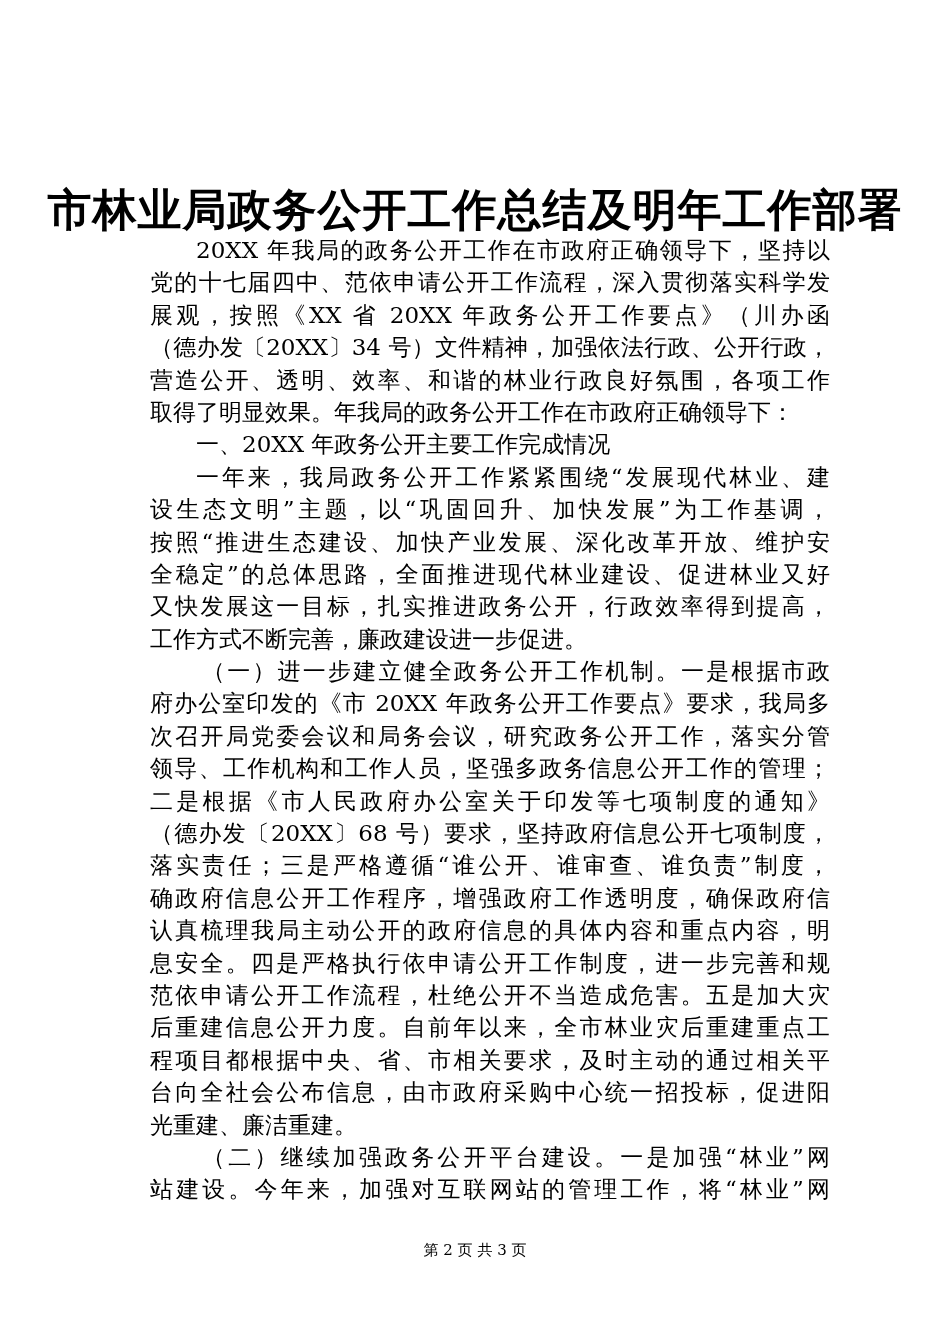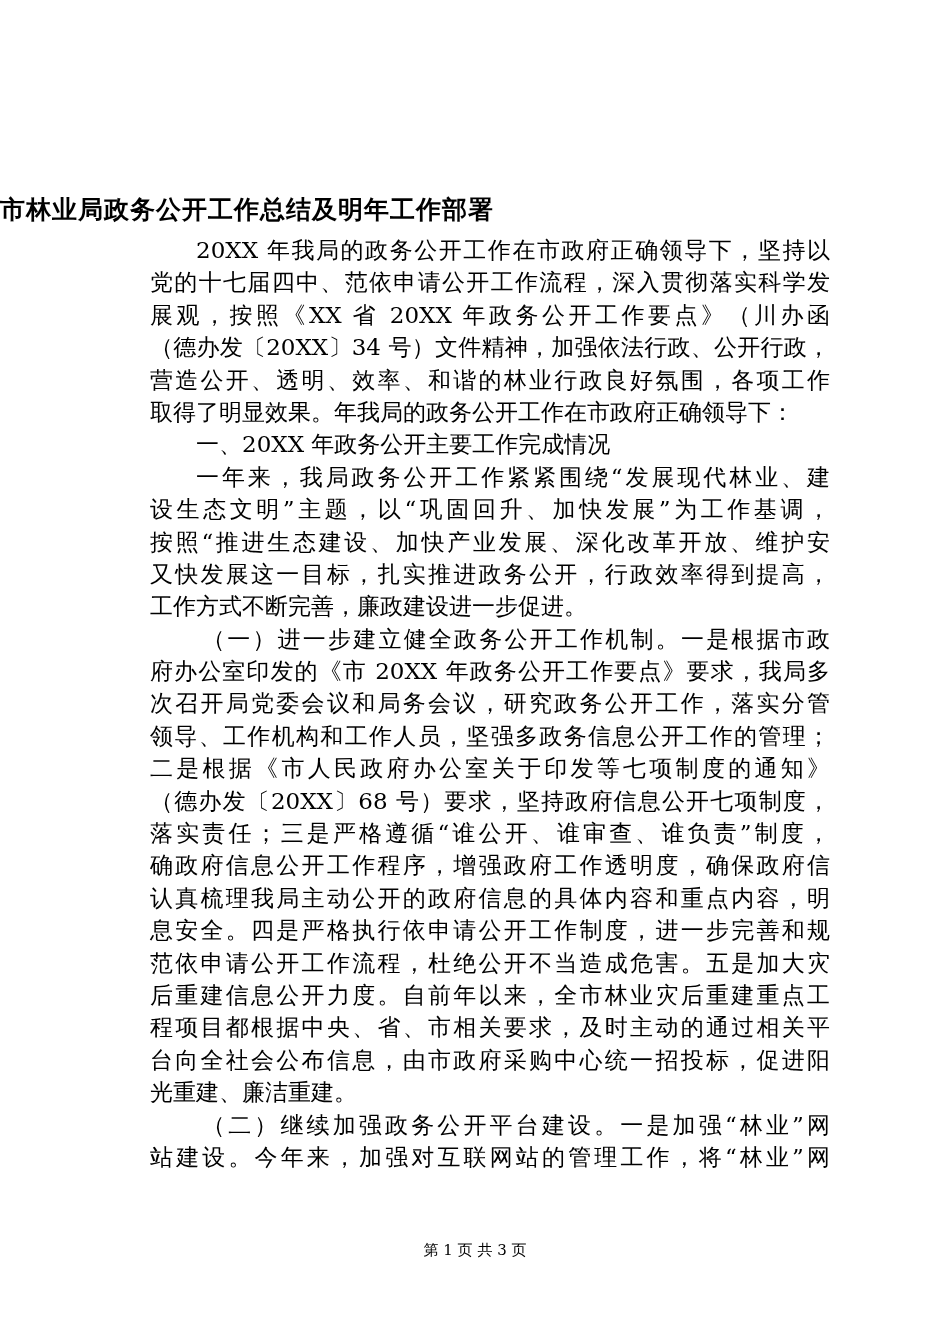--- a/index.html
+++ b/index.html
@@ -1,21 +1,21 @@
 <!DOCTYPE html>
 <html><head>
 <meta charset="utf-8">
 <style>
   html, body { margin: 0; padding: 0; background: #ffffff; }
   body { width: 950px; height: 1344px; position: relative; overflow: hidden;
          font-family: "DejaVu Serif", "Liberation Serif", serif; color: #000; }
   .page { position: absolute; left: 0; top: 0; width: 950px; height: 1344px; background: #fff; }
-  .title { position: absolute; left: 0; width: 950px; top: 186px; text-align: left;
+  .title { position: absolute; left: 0; width: 950px; top: 186px; text-align: center;
            font-family: "DejaVu Sans", "Liberation Sans", sans-serif; font-weight: bold;
-           font-size: 25px; line-height: 48px; letter-spacing: 1px; }
+           font-size: 44px; line-height: 48px; letter-spacing: 1px; }
   .body { position: absolute; left: 130px; top: 234px; width: 700px; }
   .line { display: block; height: 32.4px; line-height: 32.4px; font-size: 23px;
           white-space: nowrap; text-align: justify; text-align-last: justify; letter-spacing: 0; margin-left: 20px; }
   .line.last { text-align-last: left; }
   .line.indent { padding-left: 46px; }
   .line.indent2 { padding-left: 52px; }
   .footer { position: absolute; left: 0; width: 950px; top: 1240px; text-align: center;
             font-size: 15px; line-height: 20px; font-family: "DejaVu Serif", "Liberation Serif", serif; }
 </style>
 </head>
@@ -27,34 +27,35 @@
       <span class="line indent">20XX 年我局的政务公开工作在市政府正确领导下，坚持以</span>
       <span class="line">党的十七届四中、范依申请公开工作流程，深入贯彻落实科学发</span>
       <span class="line">展观，按照《XX 省 20XX 年政务公开工作要点》（川办函</span>
       <span class="line">（德办发〔20XX〕34 号）文件精神，加强依法行政、公开行政，</span>
       <span class="line">营造公开、透明、效率、和谐的林业行政良好氛围，各项工作</span>
       <span class="line last">取得了明显效果。年我局的政务公开工作在市政府正确领导下：</span>
       <span class="line indent last">一、20XX 年政务公开主要工作完成情况</span>
       <span class="line indent">一年来，我局政务公开工作紧紧围绕“发展现代林业、建</span>
       <span class="line">设生态文明”主题，以“巩固回升、加快发展”为工作基调，</span>
       <span class="line">按照“推进生态建设、加快产业发展、深化改革开放、维护安</span>
+      <span class="line">全稳定”的总体思路，全面推进现代林业建设、促进林业又好</span>
       <span class="line">又快发展这一目标，扎实推进政务公开，行政效率得到提高，</span>
       <span class="line last">工作方式不断完善，廉政建设进一步促进。</span>
       <span class="line indent2">（一）进一步建立健全政务公开工作机制。一是根据市政</span>
       <span class="line">府办公室印发的《市 20XX 年政务公开工作要点》要求，我局多</span>
       <span class="line">次召开局党委会议和局务会议，研究政务公开工作，落实分管</span>
       <span class="line">领导、工作机构和工作人员，坚强多政务信息公开工作的管理；</span>
       <span class="line">二是根据《市人民政府办公室关于印发等七项制度的通知》</span>
       <span class="line">（德办发〔20XX〕68 号）要求，坚持政府信息公开七项制度，</span>
       <span class="line">落实责任；三是严格遵循“谁公开、谁审查、谁负责”制度，</span>
       <span class="line">确政府信息公开工作程序，增强政府工作透明度，确保政府信</span>
       <span class="line">认真梳理我局主动公开的政府信息的具体内容和重点内容，明</span>
       <span class="line">息安全。四是严格执行依申请公开工作制度，进一步完善和规</span>
       <span class="line">范依申请公开工作流程，杜绝公开不当造成危害。五是加大灾</span>
       <span class="line">后重建信息公开力度。自前年以来，全市林业灾后重建重点工</span>
       <span class="line">程项目都根据中央、省、市相关要求，及时主动的通过相关平</span>
       <span class="line">台向全社会公布信息，由市政府采购中心统一招投标，促进阳</span>
       <span class="line last">光重建、廉洁重建。</span>
       <span class="line indent2">（二）继续加强政务公开平台建设。一是加强“林业”网</span>
       <span class="line">站建设。今年来，加强对互联网站的管理工作，将“林业”网</span>
     </div>
-  <div class="footer">第 1 页  共 3 页</div>
+  <div class="footer">第 2 页  共 3 页</div>
 </div>
 
 </body></html>

